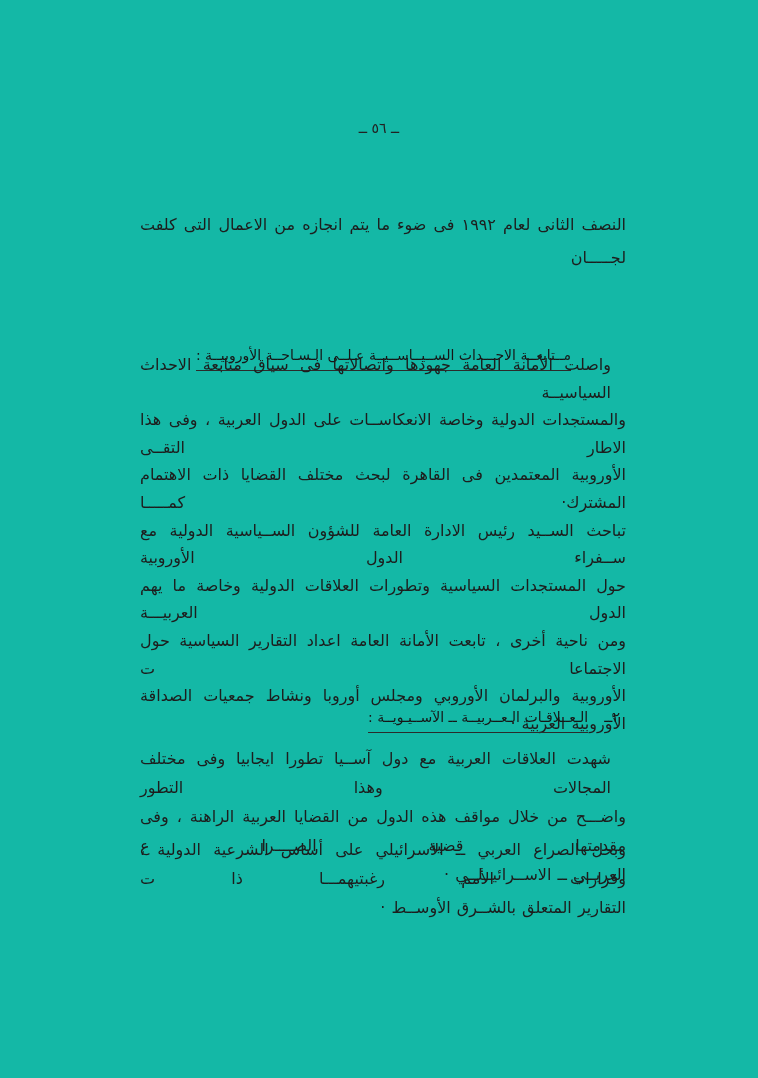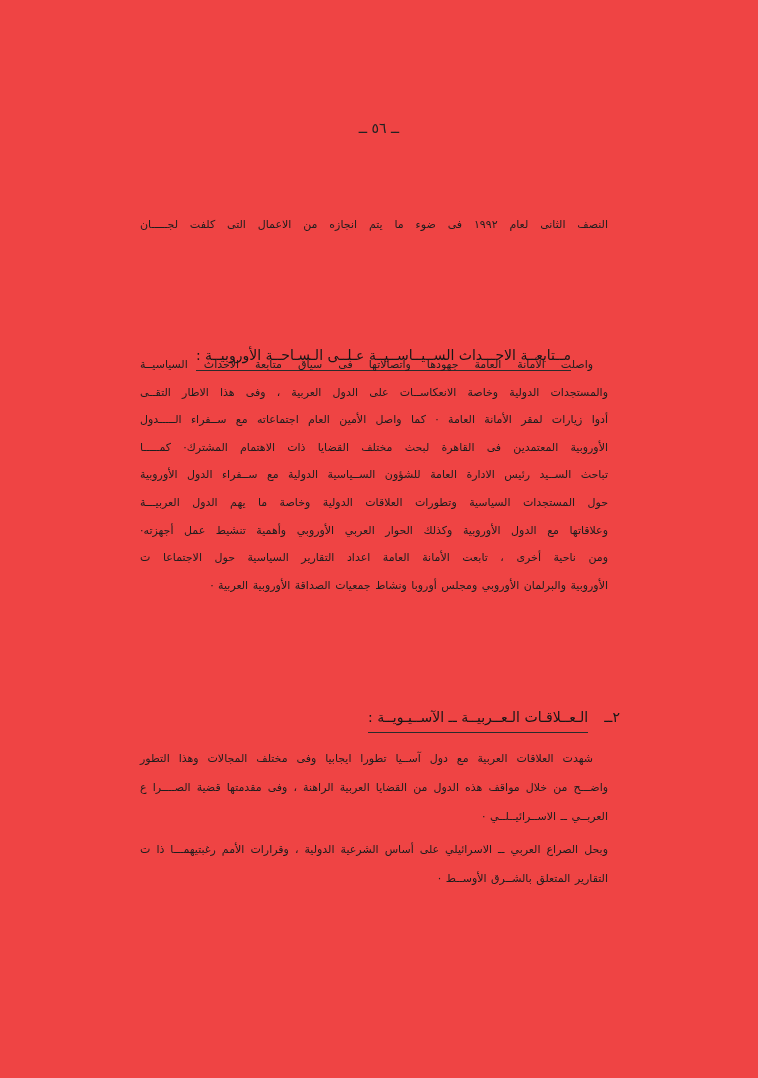--- a/index.html
+++ b/index.html
@@ -1,40 +1,40 @@
 <!DOCTYPE html>
 <html lang="ar"><head>
 <meta charset="utf-8">
 <style>
   html, body { margin: 0; padding: 0; }
   .page {
     position: relative;
     width: 758px;
     height: 1078px;
-    background: #ef4444;
+    background: #14b8a6;
     color: #1d1d1d;
     font-family: "DejaVu Sans", sans-serif;
     direction: rtl;
     overflow: hidden;
   }
   .page-number {
     position: absolute;
     top: 120px;
     left: 0;
     right: 0;
     text-align: center;
     font-size: 14px;
     letter-spacing: 2px;
     color: #222;
   }
   .block {
     position: absolute;
-    right: 150px;
+    right: 132px;
     left: 140px;
-    font-size: 11px;
+    font-size: 16px;
     color: #1d1d1d;
   }
   .line {
     text-align: justify;
     text-align-last: justify;
     word-spacing: 1px;
   }
   .line.short { text-align-last: right; }
   .line.first { padding-right: 15px; }
   .intro  { top: 208px; line-height: 33px; }
@@ -70,25 +70,23 @@
     <div class="line">النصف الثانى لعام ١٩٩٢   فى ضوء ما يتم انجازه من الاعمال التى كلفت لجـــــان</div>
   </div>
 
   <div class="heading h1pos">
     <span class="underlined">مــتابعــة الاحـــداث الســيــاســيــة عـلــى الـسـاحــة الأوروبيــة :</span>
   </div>
 
   <div class="block europe">
     <div class="line first">واصلت الأمانة العامة جهودها واتصالاتها فى سياق متابعة الاحداث السياسيــة</div>
     <div class="line">والمستجدات الدولية وخاصة الانعكاســات على الدول العربية ، وفى هذا الاطار التقــى</div>
-    <div class="line">أدوا زيارات لمقر الأمانة العامة · كما واصل الأمين العام اجتماعاته مع ســفراء الـــــدول</div>
     <div class="line">الأوروبية المعتمدين فى القاهرة لبحث مختلف القضايا ذات الاهتمام المشترك· كمـــــا</div>
     <div class="line">تباحث الســيد رئيس الادارة العامة للشؤون الســياسية الدولية مع ســفراء الدول الأوروبية</div>
     <div class="line">حول المستجدات السياسية وتطورات العلاقات الدولية وخاصة ما يهم الدول العربيـــة</div>
-    <div class="line">وعلاقاتها مع الدول الأوروبية وكذلك الحوار العربي الأوروبي وأهمية تنشيط عمل أجهزته·</div>
     <div class="line">ومن ناحية أخرى ،   تابعت الأمانة العامة اعداد التقارير السياسية حول الاجتماعا ت</div>
     <div class="line short">الأوروبية والبرلمان الأوروبي ومجلس أوروبا ونشاط جمعيات الصداقة الأوروبية العربية ·</div>
   </div>
 
   <div class="heading h2pos">
     <span class="sec-num">٢ــ</span><span class="underlined">الـعــلاقـات الـعــربيــة ــ الآســيـويــة :</span>
   </div>
 
   <div class="block asia1">
     <div class="line first">شهدت  العلاقات العربية مع دول آســيا تطورا ايجابيا وفى مختلف المجالات وهذا التطور</div>

